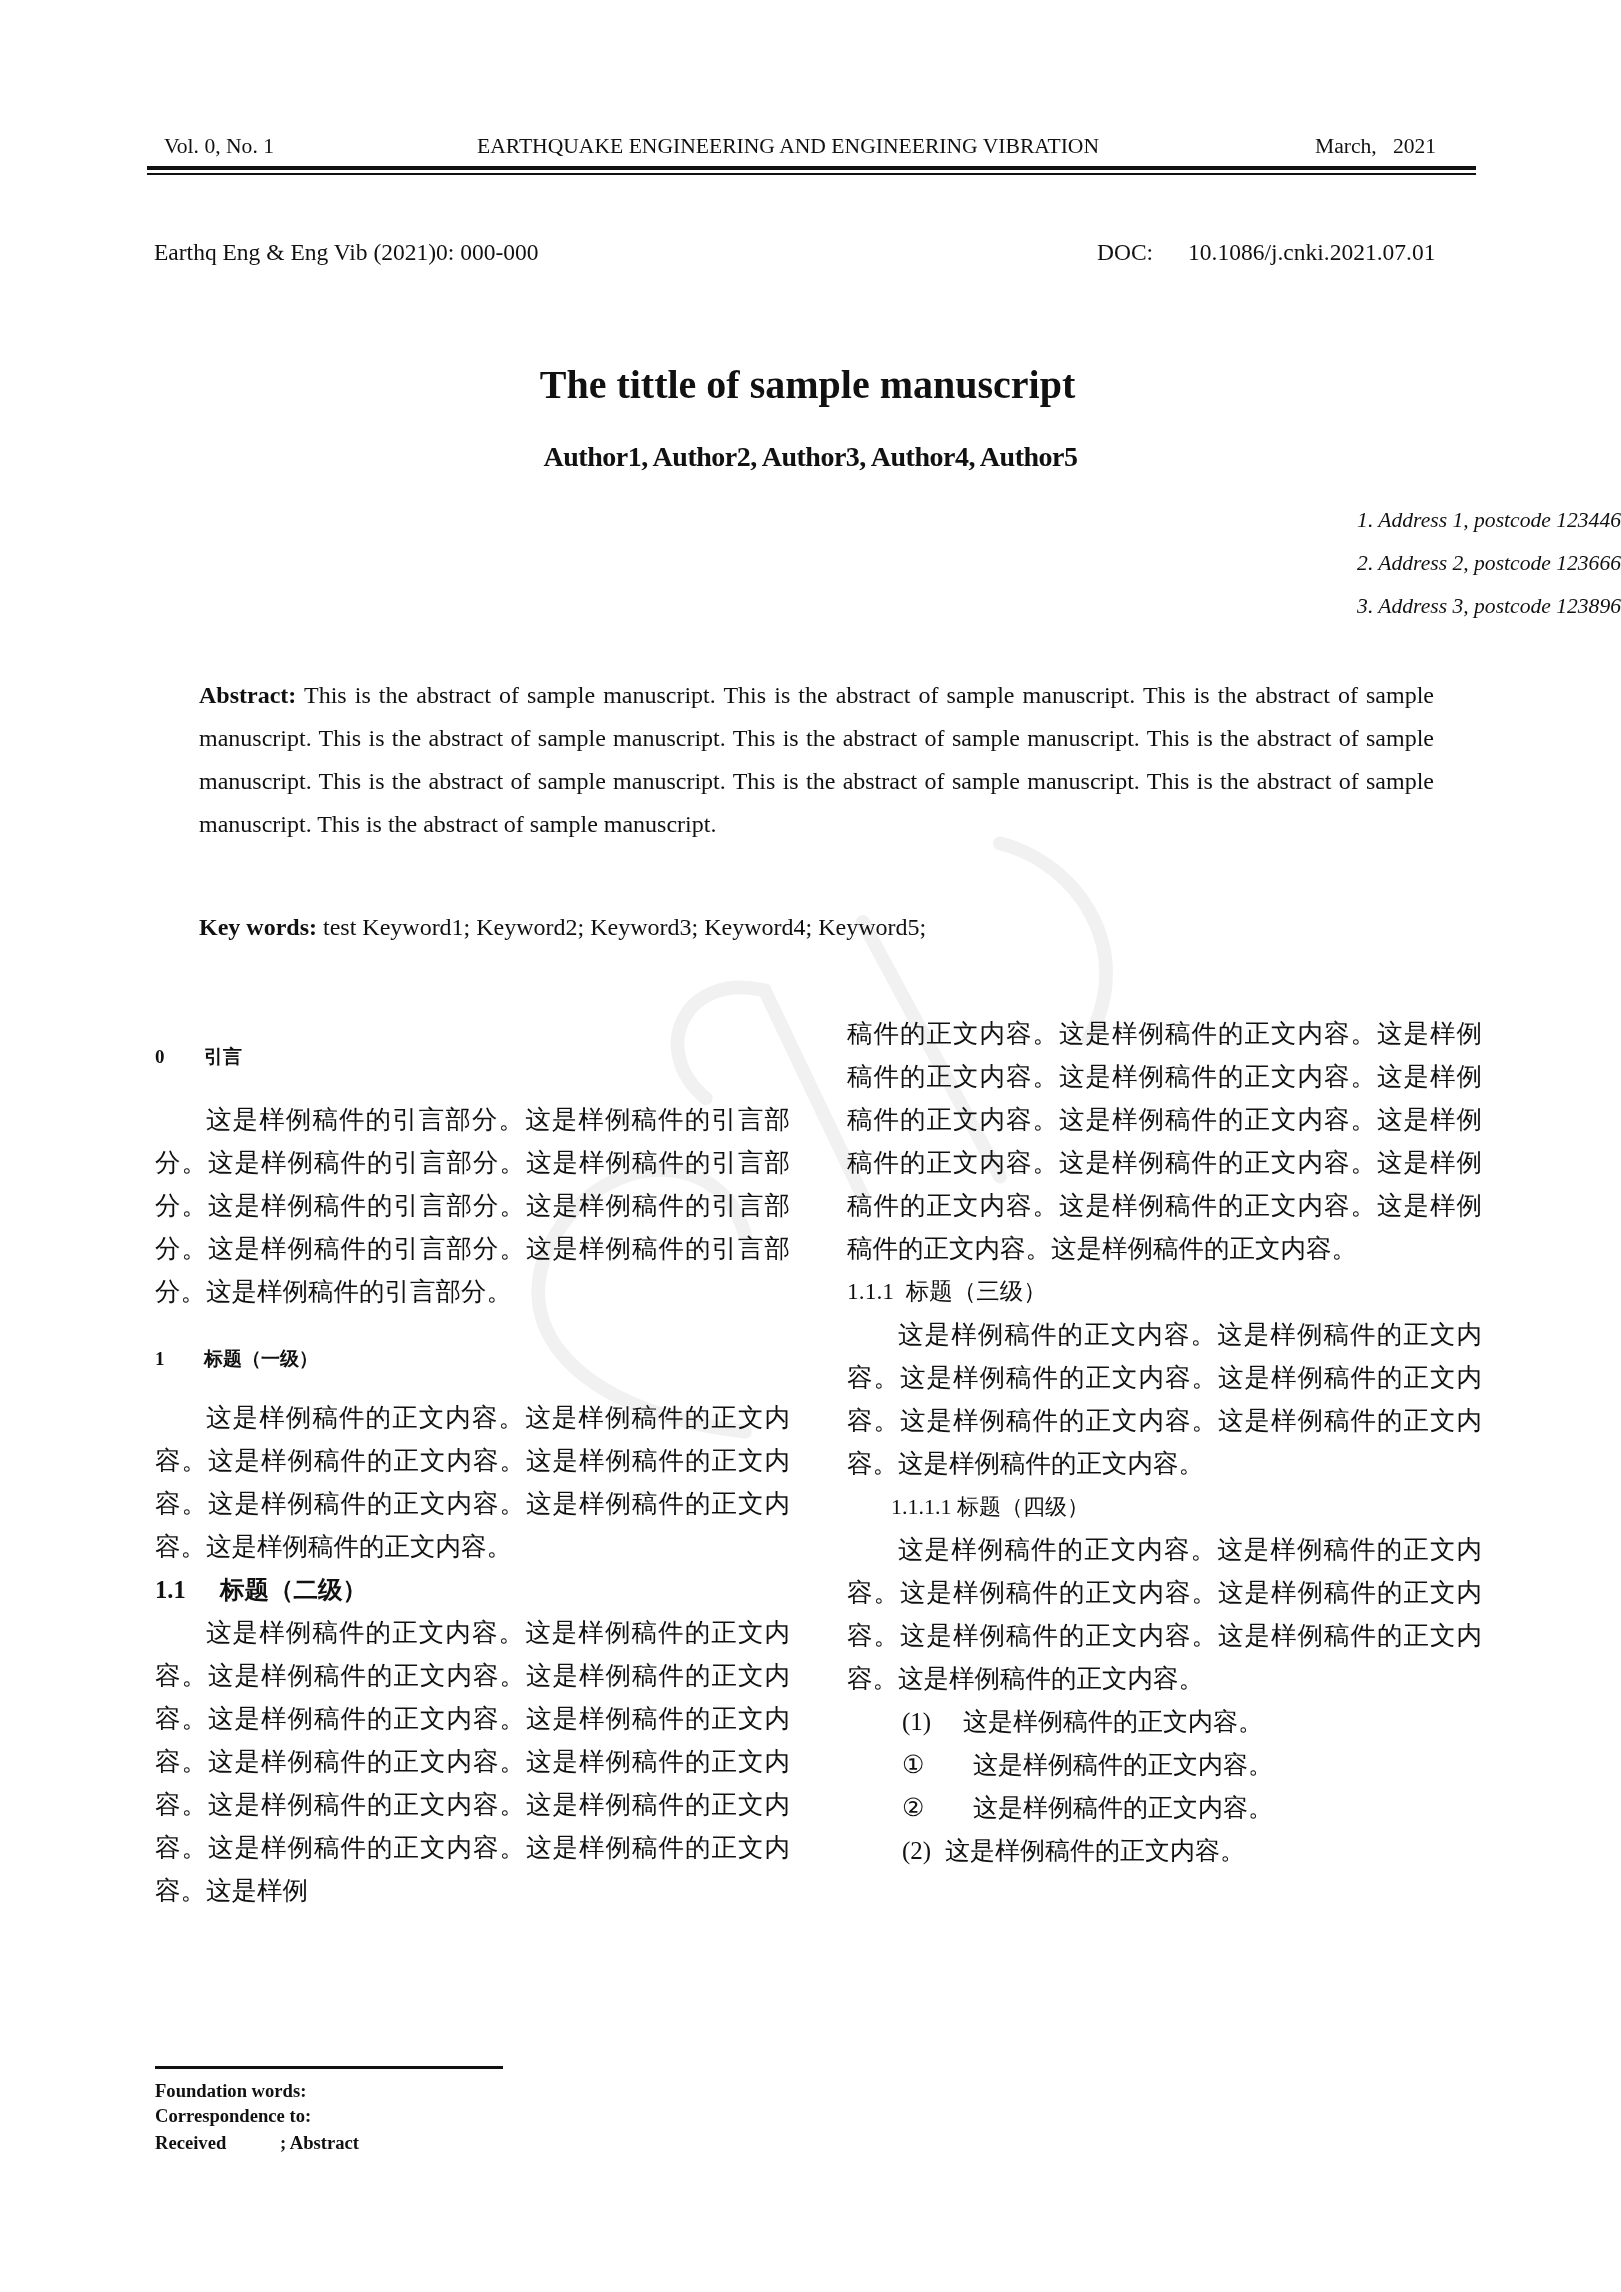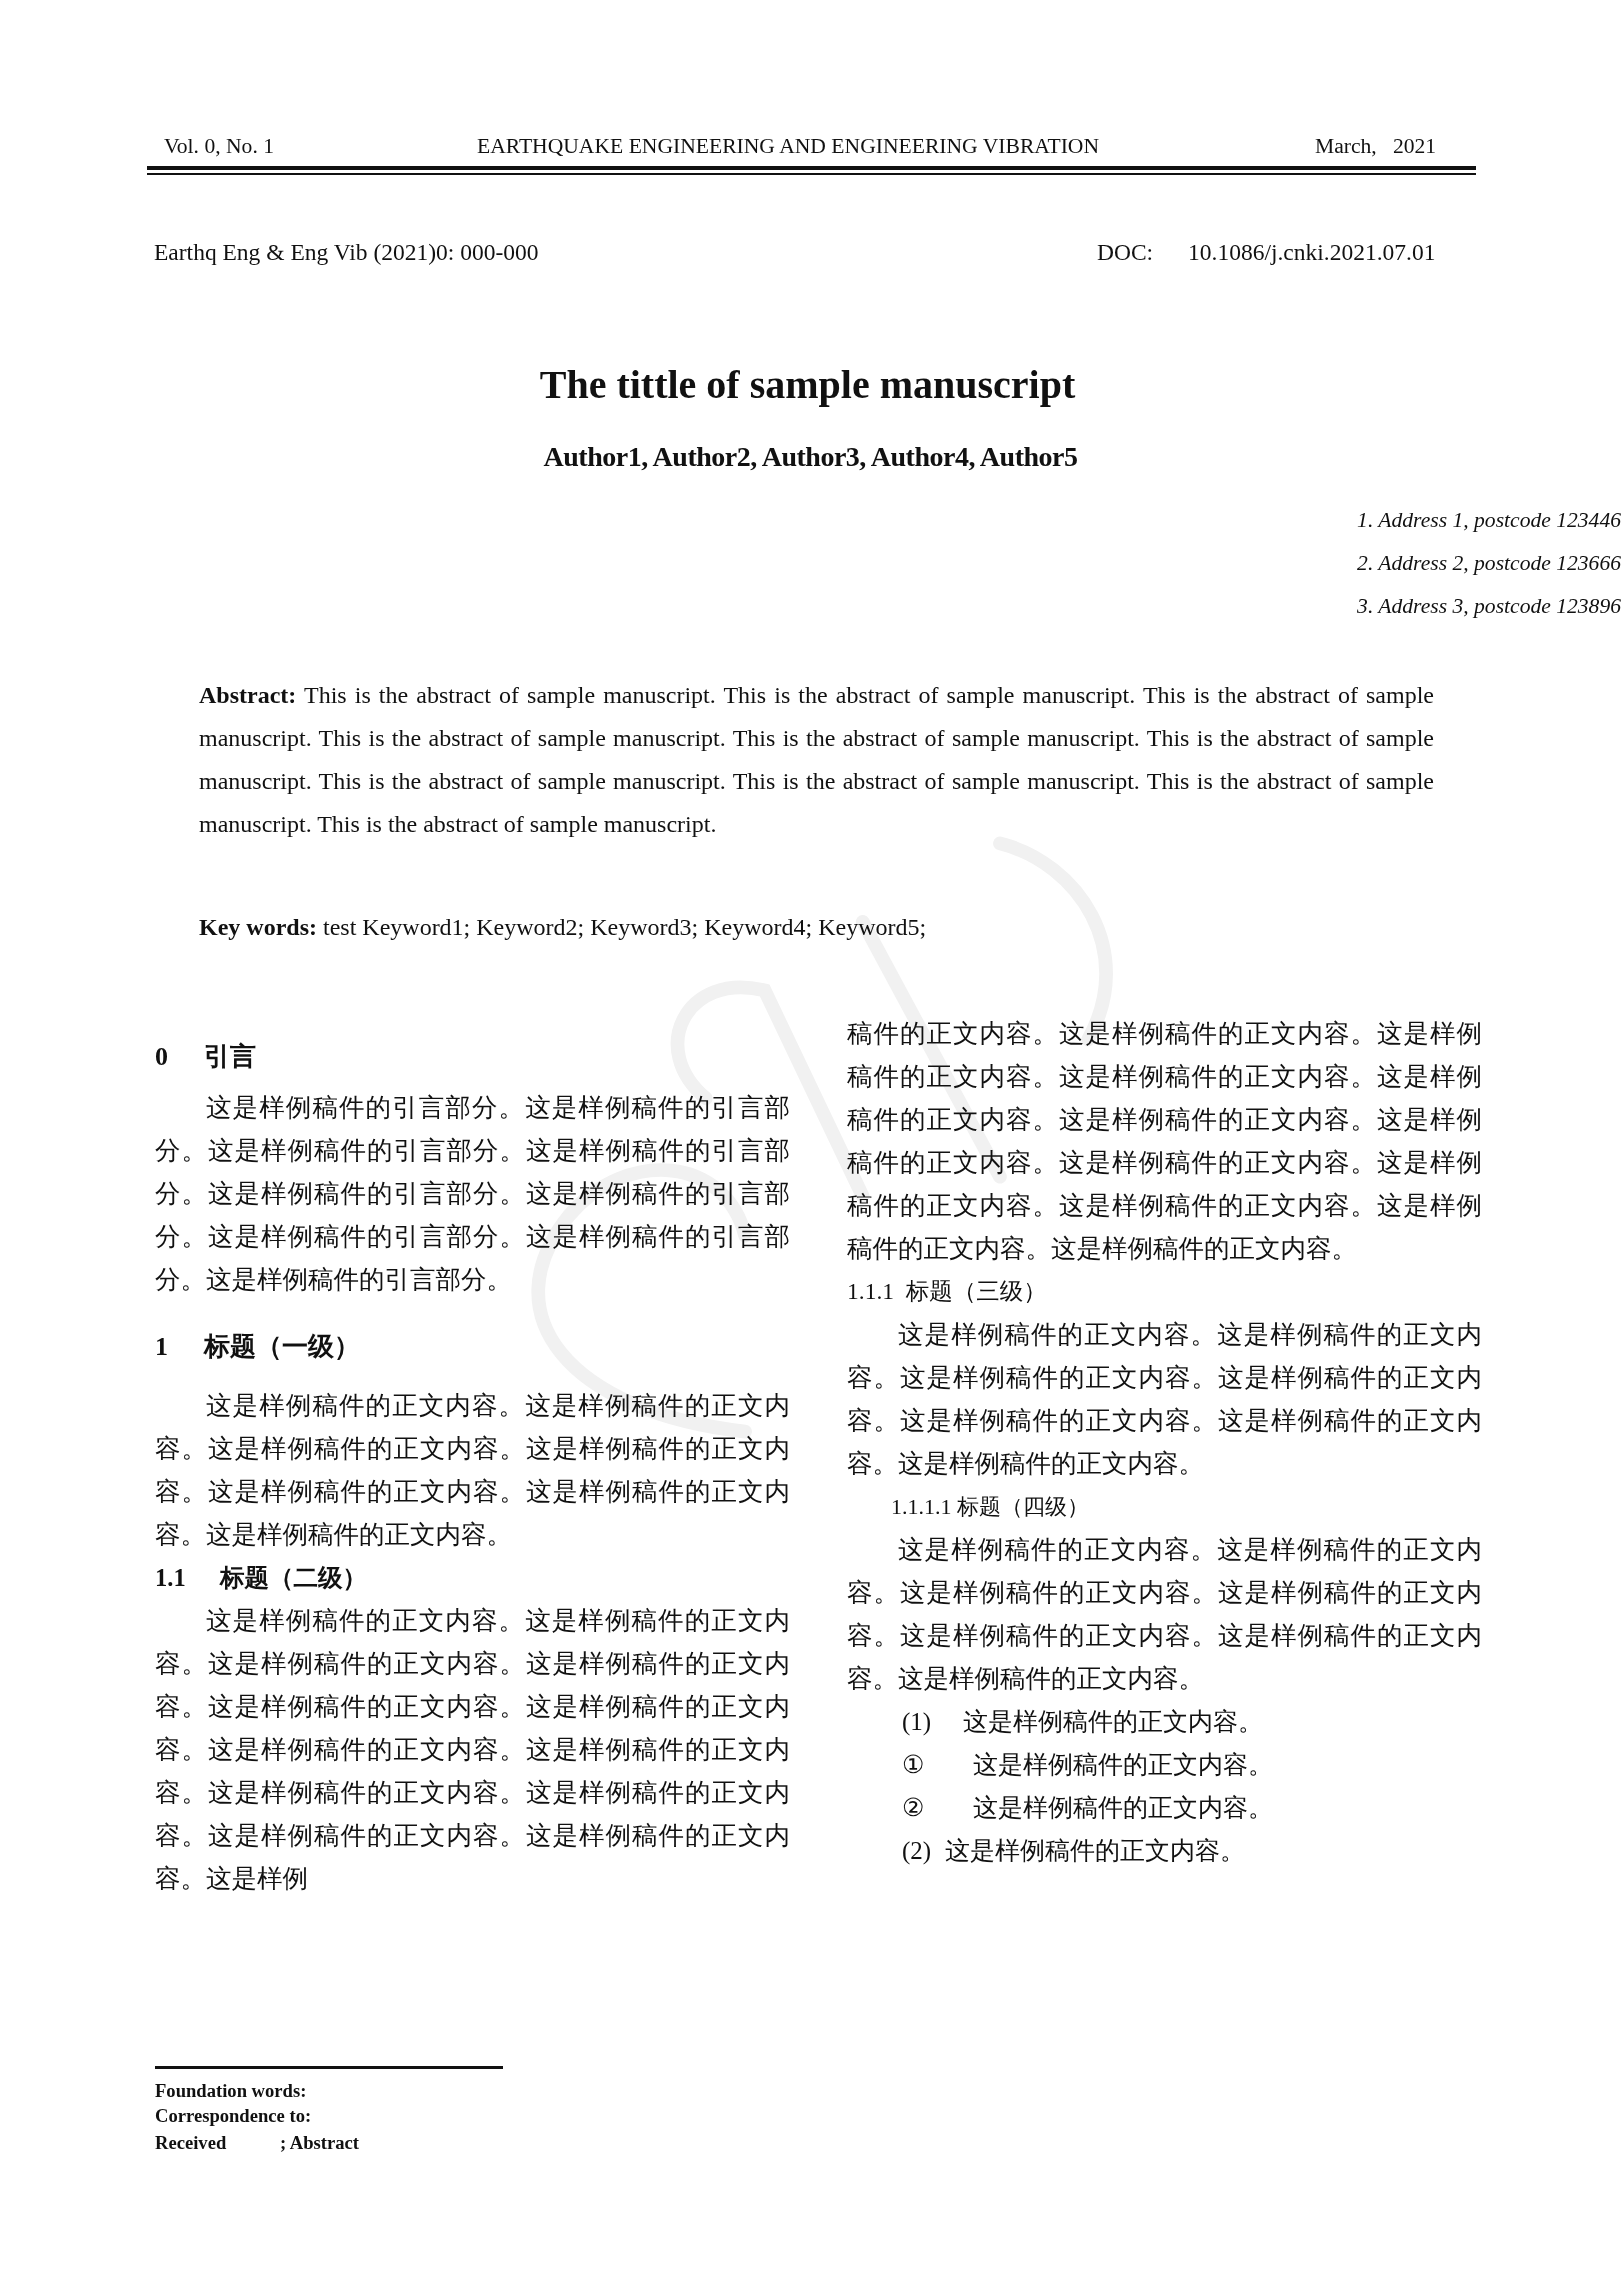--- a/index.html
+++ b/index.html
@@ -14,21 +14,21 @@
   .authors { left:0; width:1621px; text-align:center; top:441px; font-size:28px; font-weight:bold; letter-spacing:-0.5px; }
   .addr { left:0; width:1621px; text-align:right; font-size:21.6px; font-style:italic; }
   .abstract { position:absolute; left:199px; width:1235px; top:674px; font-size:24px; line-height:43px; text-align:justify; }
   .abstract b { font-weight:bold; }
   .keywords { top:914px; left:199px; font-size:24px; }
   .col { position:absolute; width:635px; font-size:25.5px; line-height:43px; }
   .col-left { left:155px; }
   .col-right { left:847px; }
   .col p { margin:0; text-align:justify; text-indent:2em; }
   .col p.noind { text-indent:0; }
-  .h1 { font-family:"DejaVu Sans", sans-serif; font-weight:bold; font-size:26px; }
+  .h1 { font-family:"DejaVu Sans", sans-serif; font-weight:bold; font-size:19px; }
   .h1 .num { font-family:"Liberation Serif", serif; display:inline-block; width:49px; }
   .h2 { font-family:"DejaVu Sans", sans-serif; font-weight:bold; font-size:24.5px; }
   .h2 .num { font-family:"Liberation Serif", serif; display:inline-block; width:65px; }
   .h3 { font-size:23.5px; }
   .h4 { font-size:22px; padding-left:2em; }
   .li { font-size:25px; }
   .li .mk { display:inline-block; }
   .fn-rule { position:absolute; left:155px; top:2066px; width:348px; height:2.9px; background:#111; }
   .fn { left:155px; font-size:18.6px; font-weight:bold; }
   .watermark { position:absolute; left:451px; top:804px; width:745px; height:667px; pointer-events:none; }
@@ -68,21 +68,21 @@
 
 <div class="abs keywords">
   <b>Key words:</b>
   <span>test Keyword1; Keyword2; Keyword3; Keyword4; Keyword5;</span>
 </div>
 
 <div class="col col-left" style="top:1035px;">
   <div class="h1">
     <span class="num">0</span><span>引言</span>
   </div>
-  <p style="margin-top:8px;">这是样例稿件的引言部分。这是样例稿件的引言部分。这是样例稿件的引言部分。这是样例稿件的引言部分。这是样例稿件的引言部分。这是样例稿件的引言部分。这是样例稿件的引言部分。这是样例稿件的引言部分。这是样例稿件的引言部分。</p>
+  <p style="margin-top:20px;">这是样例稿件的引言部分。这是样例稿件的引言部分。这是样例稿件的引言部分。这是样例稿件的引言部分。这是样例稿件的引言部分。这是样例稿件的引言部分。这是样例稿件的引言部分。这是样例稿件的引言部分。这是样例稿件的引言部分。</p>
 
   <div class="h1" style="margin-top:24px;">
     <span class="num">1</span><span>标题（一级）</span>
   </div>
   <p style="margin-top:15.7px;">这是样例稿件的正文内容。这是样例稿件的正文内容。这是样例稿件的正文内容。这是样例稿件的正文内容。这是样例稿件的正文内容。这是样例稿件的正文内容。这是样例稿件的正文内容。</p>
 
   <div class="h2">
     <span class="num">1.1</span><span>标题（二级）</span>
   </div>
   <p>这是样例稿件的正文内容。这是样例稿件的正文内容。这是样例稿件的正文内容。这是样例稿件的正文内容。这是样例稿件的正文内容。这是样例稿件的正文内容。这是样例稿件的正文内容。这是样例稿件的正文内容。这是样例稿件的正文内容。这是样例稿件的正文内容。这是样例稿件的正文内容。这是样例稿件的正文内容。这是样例</p>

